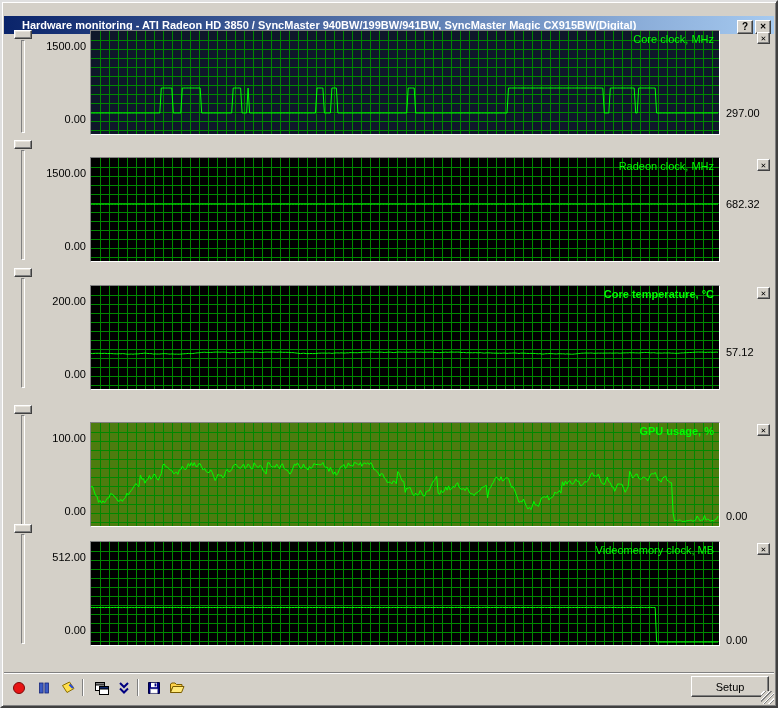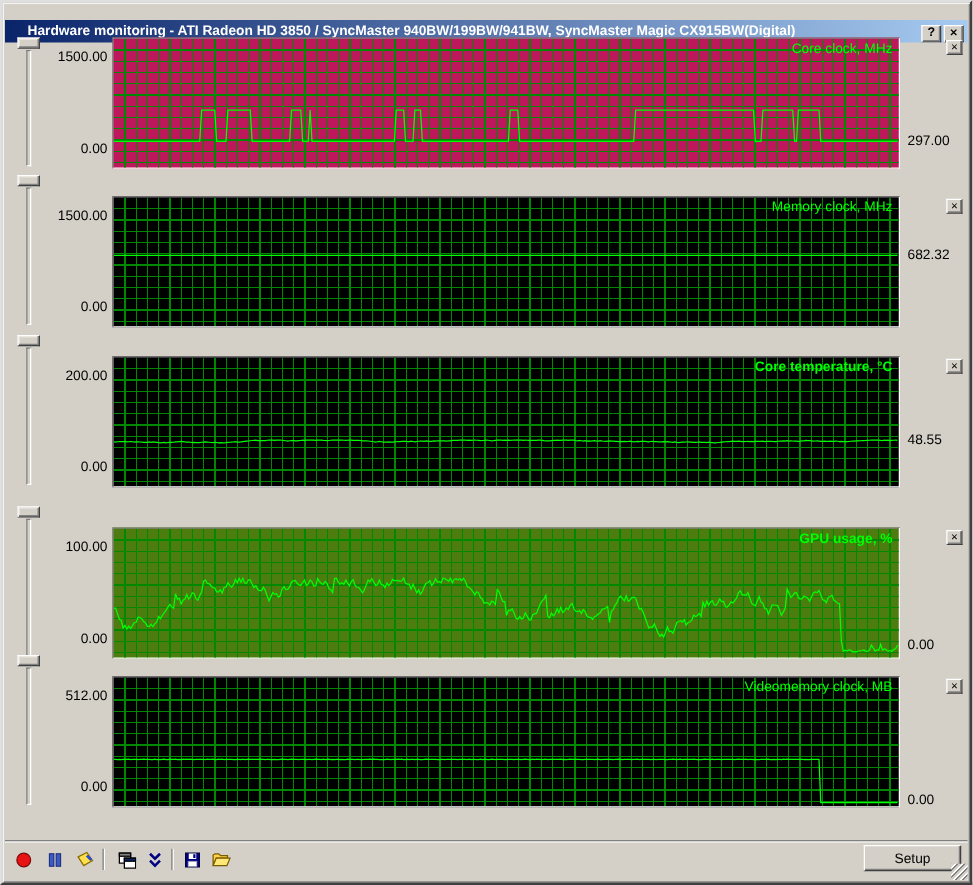--- a/index.html
+++ b/index.html
@@ -82,21 +82,21 @@
   </div>
 
   <div id="panels">
       <div class="panel-row" style="top: 28px;">
         <div class="slider">
           <div class="groove" style="top: 10px; height: 93px;"></div>
           <div class="thumb" style="top: 0px;"></div>
         </div>
         <div class="axis-label axis-max">1500.00</div>
         <div class="axis-label axis-min">0.00</div>
-        <div class="graph" style="background: #be185d;">
+        <div class="graph" style="background: #0f172a;">
           <svg width="628" height="103">
             <path d="M9 0V103M18 0V103M27 0V103M36 0V103M45 0V103M54 0V103M63 0V103M72 0V103M81 0V103M90 0V103M99 0V103M108 0V103M117 0V103M126 0V103M135 0V103M144 0V103M153 0V103M162 0V103M171 0V103M180 0V103M189 0V103M198 0V103M207 0V103M216 0V103M225 0V103M234 0V103M243 0V103M252 0V103M261 0V103M270 0V103M279 0V103M288 0V103M297 0V103M306 0V103M315 0V103M324 0V103M333 0V103M342 0V103M351 0V103M360 0V103M369 0V103M378 0V103M387 0V103M396 0V103M405 0V103M414 0V103M423 0V103M432 0V103M441 0V103M450 0V103M459 0V103M468 0V103M477 0V103M486 0V103M495 0V103M504 0V103M513 0V103M522 0V103M531 0V103M540 0V103M549 0V103M558 0V103M567 0V103M576 0V103M585 0V103M594 0V103M603 0V103M612 0V103M621 0V103M0 9H628M0 18H628M0 27H628M0 36H628M0 45H628M0 54H628M0 63H628M0 72H628M0 81H628M0 90H628M0 99H628" stroke="#008800" fill="none" shape-rendering="crispEdges"></path>
             <polyline points="0.0,82.0 1.5,82.0 3.0,82.0 4.5,82.0 6.0,82.0 7.5,82.0 9.0,82.0 10.5,82.0 12.0,82.0 13.5,82.0 15.0,82.0 16.5,82.0 18.0,82.0 19.5,82.0 20.9,82.0 22.4,82.0 23.9,82.0 25.4,82.0 26.9,82.0 28.4,82.0 29.9,82.0 31.4,82.0 32.9,82.0 34.4,82.0 35.9,82.0 37.4,82.0 38.9,82.0 40.4,82.0 41.9,82.0 43.4,82.0 44.9,82.0 46.4,82.0 47.9,82.0 49.4,82.0 50.9,82.0 52.4,82.0 53.9,82.0 55.4,82.0 56.9,82.0 58.4,82.0 59.9,82.0 61.4,82.0 62.8,82.0 64.3,82.0 65.8,82.0 67.3,82.0 68.8,82.0 70.3,57.0 71.8,57.0 73.3,57.0 74.8,57.0 76.3,57.0 77.8,57.0 79.3,57.0 80.8,57.0 82.3,82.0 83.8,82.0 85.3,82.0 86.8,82.0 88.3,82.0 89.8,82.0 91.3,57.0 92.8,57.0 94.3,57.0 95.8,57.0 97.3,57.0 98.8,57.0 100.3,57.0 101.8,57.0 103.3,57.0 104.7,57.0 106.2,57.0 107.7,57.0 109.2,57.0 110.7,82.0 112.2,82.0 113.7,82.0 115.2,82.0 116.7,82.0 118.2,82.0 119.7,82.0 121.2,82.0 122.7,82.0 124.2,82.0 125.7,82.0 127.2,82.0 128.7,82.0 130.2,82.0 131.7,82.0 133.2,82.0 134.7,82.0 136.2,82.0 137.7,82.0 139.2,82.0 140.7,82.0 142.2,57.0 143.7,57.0 145.2,57.0 146.6,57.0 148.1,57.0 149.6,57.0 151.1,82.0 152.6,82.0 154.1,82.0 155.6,82.0 157.1,57.0 158.6,82.0 160.1,82.0 161.6,82.0 163.1,82.0 164.6,82.0 166.1,82.0 167.6,82.0 169.1,82.0 170.6,82.0 172.1,82.0 173.6,82.0 175.1,82.0 176.6,82.0 178.1,82.0 179.6,82.0 181.1,82.0 182.6,82.0 184.1,82.0 185.6,82.0 187.1,82.0 188.5,82.0 190.0,82.0 191.5,82.0 193.0,82.0 194.5,82.0 196.0,82.0 197.5,82.0 199.0,82.0 200.5,82.0 202.0,82.0 203.5,82.0 205.0,82.0 206.5,82.0 208.0,82.0 209.5,82.0 211.0,82.0 212.5,82.0 214.0,82.0 215.5,82.0 217.0,82.0 218.5,82.0 220.0,82.0 221.5,82.0 223.0,82.0 224.5,82.0 226.0,57.0 227.5,57.0 229.0,57.0 230.4,57.0 231.9,57.0 233.4,82.0 234.9,82.0 236.4,82.0 237.9,82.0 239.4,82.0 240.9,57.0 242.4,57.0 243.9,57.0 245.4,57.0 246.9,82.0 248.4,82.0 249.9,82.0 251.4,82.0 252.9,82.0 254.4,82.0 255.9,82.0 257.4,82.0 258.9,82.0 260.4,82.0 261.9,82.0 263.4,82.0 264.9,82.0 266.4,82.0 267.9,82.0 269.4,82.0 270.9,82.0 272.3,82.0 273.8,82.0 275.3,82.0 276.8,82.0 278.3,82.0 279.8,82.0 281.3,82.0 282.8,82.0 284.3,82.0 285.8,82.0 287.3,82.0 288.8,82.0 290.3,82.0 291.8,82.0 293.3,82.0 294.8,82.0 296.3,82.0 297.8,82.0 299.3,82.0 300.8,82.0 302.3,82.0 303.8,82.0 305.3,82.0 306.8,82.0 308.3,82.0 309.8,82.0 311.3,82.0 312.8,82.0 314.2,82.0 315.7,82.0 317.2,57.0 318.7,57.0 320.2,57.0 321.7,57.0 323.2,57.0 324.7,82.0 326.2,82.0 327.7,82.0 329.2,82.0 330.7,82.0 332.2,82.0 333.7,82.0 335.2,82.0 336.7,82.0 338.2,82.0 339.7,82.0 341.2,82.0 342.7,82.0 344.2,82.0 345.7,82.0 347.2,82.0 348.7,82.0 350.2,82.0 351.7,82.0 353.2,82.0 354.7,82.0 356.1,82.0 357.6,82.0 359.1,82.0 360.6,82.0 362.1,82.0 363.6,82.0 365.1,82.0 366.6,82.0 368.1,82.0 369.6,82.0 371.1,82.0 372.6,82.0 374.1,82.0 375.6,82.0 377.1,82.0 378.6,82.0 380.1,82.0 381.6,82.0 383.1,82.0 384.6,82.0 386.1,82.0 387.6,82.0 389.1,82.0 390.6,82.0 392.1,82.0 393.6,82.0 395.1,82.0 396.6,82.0 398.0,82.0 399.5,82.0 401.0,82.0 402.5,82.0 404.0,82.0 405.5,82.0 407.0,82.0 408.5,82.0 410.0,82.0 411.5,82.0 413.0,82.0 414.5,82.0 416.0,82.0 417.5,57.0 419.0,57.0 420.5,57.0 422.0,57.0 423.5,57.0 425.0,57.0 426.5,57.0 428.0,57.0 429.5,57.0 431.0,57.0 432.5,57.0 434.0,57.0 435.5,57.0 437.0,57.0 438.5,57.0 439.9,57.0 441.4,57.0 442.9,57.0 444.4,57.0 445.9,57.0 447.4,57.0 448.9,57.0 450.4,57.0 451.9,57.0 453.4,57.0 454.9,57.0 456.4,57.0 457.9,57.0 459.4,57.0 460.9,57.0 462.4,57.0 463.9,57.0 465.4,57.0 466.9,57.0 468.4,57.0 469.9,57.0 471.4,57.0 472.9,57.0 474.4,57.0 475.9,57.0 477.4,57.0 478.9,57.0 480.4,57.0 481.8,57.0 483.3,57.0 484.8,57.0 486.3,57.0 487.8,57.0 489.3,57.0 490.8,57.0 492.3,57.0 493.8,57.0 495.3,57.0 496.8,57.0 498.3,57.0 499.8,57.0 501.3,57.0 502.8,57.0 504.3,57.0 505.8,57.0 507.3,57.0 508.8,57.0 510.3,57.0 511.8,57.0 513.3,82.0 514.8,82.0 516.3,82.0 517.8,82.0 519.3,57.0 520.8,57.0 522.3,57.0 523.7,57.0 525.2,57.0 526.7,57.0 528.2,57.0 529.7,57.0 531.2,57.0 532.7,57.0 534.2,57.0 535.7,57.0 537.2,57.0 538.7,57.0 540.2,57.0 541.7,57.0 543.2,57.0 544.7,82.0 546.2,82.0 547.7,57.0 549.2,57.0 550.7,57.0 552.2,57.0 553.7,57.0 555.2,57.0 556.7,57.0 558.2,57.0 559.7,57.0 561.2,57.0 562.7,57.0 564.2,57.0 565.6,82.0 567.1,82.0 568.6,82.0 570.1,82.0 571.6,82.0 573.1,82.0 574.6,82.0 576.1,82.0 577.6,82.0 579.1,82.0 580.6,82.0 582.1,82.0 583.6,82.0 585.1,82.0 586.6,82.0 588.1,82.0 589.6,82.0 591.1,82.0 592.6,82.0 594.1,82.0 595.6,82.0 597.1,82.0 598.6,82.0 600.1,82.0 601.6,82.0 603.1,82.0 604.6,82.0 606.1,82.0 607.5,82.0 609.0,82.0 610.5,82.0 612.0,82.0 613.5,82.0 615.0,82.0 616.5,82.0 618.0,82.0 619.5,82.0 621.0,82.0 622.5,82.0 624.0,82.0 625.5,82.0 627.0,82.0 " stroke="#00ff00" fill="none" stroke-width="1"></polyline>
           </svg>
           <div class="graph-title" style="color: rgb(0, 255, 0);">Core clock, MHz</div>
         </div>
         <div class="cur-value" style="top: 77.002px;">297.00</div>
         <button class="panel-close">✕</button>
       </div>
       <div class="panel-row" style="top: 155px;">
@@ -104,40 +104,40 @@
           <div class="groove" style="top: -7px; height: 110px;"></div>
           <div class="thumb" style="top: -17px;"></div>
         </div>
         <div class="axis-label axis-max">1500.00</div>
         <div class="axis-label axis-min">0.00</div>
         <div class="graph" style="background: rgb(0, 0, 0);">
           <svg width="628" height="103">
             <path d="M9 0V103M18 0V103M27 0V103M36 0V103M45 0V103M54 0V103M63 0V103M72 0V103M81 0V103M90 0V103M99 0V103M108 0V103M117 0V103M126 0V103M135 0V103M144 0V103M153 0V103M162 0V103M171 0V103M180 0V103M189 0V103M198 0V103M207 0V103M216 0V103M225 0V103M234 0V103M243 0V103M252 0V103M261 0V103M270 0V103M279 0V103M288 0V103M297 0V103M306 0V103M315 0V103M324 0V103M333 0V103M342 0V103M351 0V103M360 0V103M369 0V103M378 0V103M387 0V103M396 0V103M405 0V103M414 0V103M423 0V103M432 0V103M441 0V103M450 0V103M459 0V103M468 0V103M477 0V103M486 0V103M495 0V103M504 0V103M513 0V103M522 0V103M531 0V103M540 0V103M549 0V103M558 0V103M567 0V103M576 0V103M585 0V103M594 0V103M603 0V103M612 0V103M621 0V103M0 9H628M0 18H628M0 27H628M0 36H628M0 45H628M0 54H628M0 63H628M0 72H628M0 81H628M0 90H628M0 99H628" stroke="#008800" fill="none" shape-rendering="crispEdges"></path>
             <polyline points="0.0,46.2 1.5,46.2 3.0,46.2 4.5,46.2 6.0,46.2 7.5,46.2 9.0,46.2 10.5,46.2 12.0,46.2 13.5,46.2 15.0,46.2 16.5,46.2 18.0,46.2 19.5,46.2 20.9,46.2 22.4,46.2 23.9,46.2 25.4,46.2 26.9,46.2 28.4,46.2 29.9,46.2 31.4,46.2 32.9,46.2 34.4,46.2 35.9,46.2 37.4,46.2 38.9,46.2 40.4,46.2 41.9,46.2 43.4,46.2 44.9,46.2 46.4,46.2 47.9,46.2 49.4,46.2 50.9,46.2 52.4,46.2 53.9,46.2 55.4,46.2 56.9,46.2 58.4,46.2 59.9,46.2 61.4,46.2 62.8,46.2 64.3,46.2 65.8,46.2 67.3,46.2 68.8,46.2 70.3,46.2 71.8,46.2 73.3,46.2 74.8,46.2 76.3,46.2 77.8,46.2 79.3,46.2 80.8,46.2 82.3,46.2 83.8,46.2 85.3,46.2 86.8,46.2 88.3,46.2 89.8,46.2 91.3,46.2 92.8,46.2 94.3,46.2 95.8,46.2 97.3,46.2 98.8,46.2 100.3,46.2 101.8,46.2 103.3,46.2 104.7,46.2 106.2,46.2 107.7,46.2 109.2,46.2 110.7,46.2 112.2,46.2 113.7,46.2 115.2,46.2 116.7,46.2 118.2,46.2 119.7,46.2 121.2,46.2 122.7,46.2 124.2,46.2 125.7,46.2 127.2,46.2 128.7,46.2 130.2,46.2 131.7,46.2 133.2,46.2 134.7,46.2 136.2,46.2 137.7,46.2 139.2,46.2 140.7,46.2 142.2,46.2 143.7,46.2 145.2,46.2 146.6,46.2 148.1,46.2 149.6,46.2 151.1,46.2 152.6,46.2 154.1,46.2 155.6,46.2 157.1,46.2 158.6,46.2 160.1,46.2 161.6,46.2 163.1,46.2 164.6,46.2 166.1,46.2 167.6,46.2 169.1,46.2 170.6,46.2 172.1,46.2 173.6,46.2 175.1,46.2 176.6,46.2 178.1,46.2 179.6,46.2 181.1,46.2 182.6,46.2 184.1,46.2 185.6,46.2 187.1,46.2 188.5,46.2 190.0,46.2 191.5,46.2 193.0,46.2 194.5,46.2 196.0,46.2 197.5,46.2 199.0,46.2 200.5,46.2 202.0,46.2 203.5,46.2 205.0,46.2 206.5,46.2 208.0,46.2 209.5,46.2 211.0,46.2 212.5,46.2 214.0,46.2 215.5,46.2 217.0,46.2 218.5,46.2 220.0,46.2 221.5,46.2 223.0,46.2 224.5,46.2 226.0,46.2 227.5,46.2 229.0,46.2 230.4,46.2 231.9,46.2 233.4,46.2 234.9,46.2 236.4,46.2 237.9,46.2 239.4,46.2 240.9,46.2 242.4,46.2 243.9,46.2 245.4,46.2 246.9,46.2 248.4,46.2 249.9,46.2 251.4,46.2 252.9,46.2 254.4,46.2 255.9,46.2 257.4,46.2 258.9,46.2 260.4,46.2 261.9,46.2 263.4,46.2 264.9,46.2 266.4,46.2 267.9,46.2 269.4,46.2 270.9,46.2 272.3,46.2 273.8,46.2 275.3,46.2 276.8,46.2 278.3,46.2 279.8,46.2 281.3,46.2 282.8,46.2 284.3,46.2 285.8,46.2 287.3,46.2 288.8,46.2 290.3,46.2 291.8,46.2 293.3,46.2 294.8,46.2 296.3,46.2 297.8,46.2 299.3,46.2 300.8,46.2 302.3,46.2 303.8,46.2 305.3,46.2 306.8,46.2 308.3,46.2 309.8,46.2 311.3,46.2 312.8,46.2 314.2,46.2 315.7,46.2 317.2,46.2 318.7,46.2 320.2,46.2 321.7,46.2 323.2,46.2 324.7,46.2 326.2,46.2 327.7,46.2 329.2,46.2 330.7,46.2 332.2,46.2 333.7,46.2 335.2,46.2 336.7,46.2 338.2,46.2 339.7,46.2 341.2,46.2 342.7,46.2 344.2,46.2 345.7,46.2 347.2,46.2 348.7,46.2 350.2,46.2 351.7,46.2 353.2,46.2 354.7,46.2 356.1,46.2 357.6,46.2 359.1,46.2 360.6,46.2 362.1,46.2 363.6,46.2 365.1,46.2 366.6,46.2 368.1,46.2 369.6,46.2 371.1,46.2 372.6,46.2 374.1,46.2 375.6,46.2 377.1,46.2 378.6,46.2 380.1,46.2 381.6,46.2 383.1,46.2 384.6,46.2 386.1,46.2 387.6,46.2 389.1,46.2 390.6,46.2 392.1,46.2 393.6,46.2 395.1,46.2 396.6,46.2 398.0,46.2 399.5,46.2 401.0,46.2 402.5,46.2 404.0,46.2 405.5,46.2 407.0,46.2 408.5,46.2 410.0,46.2 411.5,46.2 413.0,46.2 414.5,46.2 416.0,46.2 417.5,46.2 419.0,46.2 420.5,46.2 422.0,46.2 423.5,46.2 425.0,46.2 426.5,46.2 428.0,46.2 429.5,46.2 431.0,46.2 432.5,46.2 434.0,46.2 435.5,46.2 437.0,46.2 438.5,46.2 439.9,46.2 441.4,46.2 442.9,46.2 444.4,46.2 445.9,46.2 447.4,46.2 448.9,46.2 450.4,46.2 451.9,46.2 453.4,46.2 454.9,46.2 456.4,46.2 457.9,46.2 459.4,46.2 460.9,46.2 462.4,46.2 463.9,46.2 465.4,46.2 466.9,46.2 468.4,46.2 469.9,46.2 471.4,46.2 472.9,46.2 474.4,46.2 475.9,46.2 477.4,46.2 478.9,46.2 480.4,46.2 481.8,46.2 483.3,46.2 484.8,46.2 486.3,46.2 487.8,46.2 489.3,46.2 490.8,46.2 492.3,46.2 493.8,46.2 495.3,46.2 496.8,46.2 498.3,46.2 499.8,46.2 501.3,46.2 502.8,46.2 504.3,46.2 505.8,46.2 507.3,46.2 508.8,46.2 510.3,46.2 511.8,46.2 513.3,46.2 514.8,46.2 516.3,46.2 517.8,46.2 519.3,46.2 520.8,46.2 522.3,46.2 523.7,46.2 525.2,46.2 526.7,46.2 528.2,46.2 529.7,46.2 531.2,46.2 532.7,46.2 534.2,46.2 535.7,46.2 537.2,46.2 538.7,46.2 540.2,46.2 541.7,46.2 543.2,46.2 544.7,46.2 546.2,46.2 547.7,46.2 549.2,46.2 550.7,46.2 552.2,46.2 553.7,46.2 555.2,46.2 556.7,46.2 558.2,46.2 559.7,46.2 561.2,46.2 562.7,46.2 564.2,46.2 565.6,46.2 567.1,46.2 568.6,46.2 570.1,46.2 571.6,46.2 573.1,46.2 574.6,46.2 576.1,46.2 577.6,46.2 579.1,46.2 580.6,46.2 582.1,46.2 583.6,46.2 585.1,46.2 586.6,46.2 588.1,46.2 589.6,46.2 591.1,46.2 592.6,46.2 594.1,46.2 595.6,46.2 597.1,46.2 598.6,46.2 600.1,46.2 601.6,46.2 603.1,46.2 604.6,46.2 606.1,46.2 607.5,46.2 609.0,46.2 610.5,46.2 612.0,46.2 613.5,46.2 615.0,46.2 616.5,46.2 618.0,46.2 619.5,46.2 621.0,46.2 622.5,46.2 624.0,46.2 625.5,46.2 627.0,46.2 " stroke="#00ff00" fill="none" stroke-width="1"></polyline>
           </svg>
-          <div class="graph-title" style="color: rgb(0, 255, 0);">Memory clock, MHz</div>
+          <div class="graph-title" style="color: rgb(0, 255, 0);">Radeon clock, MHz</div>
         </div>
         <div class="cur-value" style="top: 41.248px;">682.32</div>
         <button class="panel-close">✕</button>
       </div>
       <div class="panel-row" style="top: 283px;">
         <div class="slider">
           <div class="groove" style="top: -7px; height: 110px;"></div>
           <div class="thumb" style="top: -17px;"></div>
         </div>
         <div class="axis-label axis-max">200.00</div>
         <div class="axis-label axis-min">0.00</div>
         <div class="graph" style="background: rgb(0, 0, 0); font-weight: bold;">
           <svg width="628" height="103">
             <path d="M9 0V103M18 0V103M27 0V103M36 0V103M45 0V103M54 0V103M63 0V103M72 0V103M81 0V103M90 0V103M99 0V103M108 0V103M117 0V103M126 0V103M135 0V103M144 0V103M153 0V103M162 0V103M171 0V103M180 0V103M189 0V103M198 0V103M207 0V103M216 0V103M225 0V103M234 0V103M243 0V103M252 0V103M261 0V103M270 0V103M279 0V103M288 0V103M297 0V103M306 0V103M315 0V103M324 0V103M333 0V103M342 0V103M351 0V103M360 0V103M369 0V103M378 0V103M387 0V103M396 0V103M405 0V103M414 0V103M423 0V103M432 0V103M441 0V103M450 0V103M459 0V103M468 0V103M477 0V103M486 0V103M495 0V103M504 0V103M513 0V103M522 0V103M531 0V103M540 0V103M549 0V103M558 0V103M567 0V103M576 0V103M585 0V103M594 0V103M603 0V103M612 0V103M621 0V103M0 9H628M0 18H628M0 27H628M0 36H628M0 45H628M0 54H628M0 63H628M0 72H628M0 81H628M0 90H628M0 99H628" stroke="#008800" fill="none" shape-rendering="crispEdges"></path>
             <polyline points="0.0,67.4 1.5,67.6 3.0,67.4 4.5,67.3 6.0,67.3 7.5,67.3 9.0,67.3 10.5,67.5 12.0,67.4 13.5,67.3 15.0,67.4 16.5,67.6 18.0,67.5 19.5,67.5 20.9,67.6 22.4,67.7 23.9,67.8 25.4,67.8 26.9,67.9 28.4,67.6 29.9,67.8 31.4,67.6 32.9,67.7 34.4,67.9 35.9,68.1 37.4,68.2 38.9,68.1 40.4,68.0 41.9,68.2 43.4,68.0 44.9,67.9 46.4,67.9 47.9,67.8 49.4,67.5 50.9,67.5 52.4,67.3 53.9,67.1 55.4,67.3 56.9,67.5 58.4,67.6 59.9,67.6 61.4,67.8 62.8,68.1 64.3,67.9 65.8,68.0 67.3,68.0 68.8,68.0 70.3,67.8 71.8,67.7 73.3,67.6 74.8,67.7 76.3,67.8 77.8,68.0 79.3,68.1 80.8,67.9 82.3,68.0 83.8,68.2 85.3,68.1 86.8,68.2 88.3,68.2 89.8,68.1 91.3,67.9 92.8,67.8 94.3,67.7 95.8,67.6 97.3,67.4 98.8,67.6 100.3,67.6 101.8,67.5 103.3,67.3 104.7,67.1 106.2,66.9 107.7,66.8 109.2,66.6 110.7,66.4 112.2,66.3 113.7,66.2 115.2,66.4 116.7,66.4 118.2,66.5 119.7,66.4 121.2,66.4 122.7,66.2 124.2,66.1 125.7,66.1 127.2,66.1 128.7,66.2 130.2,66.1 131.7,66.1 133.2,66.1 134.7,66.2 136.2,66.4 137.7,66.6 139.2,66.9 140.7,66.6 142.2,66.5 143.7,66.4 145.2,66.6 146.6,66.6 148.1,66.5 149.6,66.4 151.1,66.2 152.6,66.3 154.1,66.1 155.6,66.1 157.1,66.1 158.6,66.1 160.1,66.1 161.6,66.3 163.1,66.1 164.6,66.1 166.1,66.1 167.6,66.3 169.1,66.4 170.6,66.5 172.1,66.4 173.6,66.2 175.1,66.1 176.6,66.1 178.1,66.1 179.6,66.1 181.1,66.1 182.6,66.1 184.1,66.2 185.6,66.3 187.1,66.2 188.5,66.1 190.0,66.1 191.5,66.3 193.0,66.3 194.5,66.3 196.0,66.3 197.5,66.4 199.0,66.6 200.5,66.6 202.0,66.6 203.5,66.8 205.0,67.0 206.5,67.2 208.0,67.4 209.5,67.6 211.0,67.4 212.5,67.2 214.0,67.4 215.5,67.6 217.0,67.6 218.5,67.6 220.0,67.5 221.5,67.6 223.0,67.6 224.5,67.5 226.0,67.4 227.5,67.2 229.0,67.2 230.4,67.1 231.9,67.1 233.4,67.1 234.9,67.2 236.4,67.2 237.9,67.0 239.4,67.2 240.9,67.4 242.4,67.2 243.9,67.0 245.4,66.9 246.9,66.9 248.4,67.0 249.9,66.8 251.4,66.9 252.9,67.0 254.4,67.0 255.9,66.8 257.4,66.9 258.9,66.6 260.4,66.6 261.9,66.7 263.4,66.7 264.9,66.7 266.4,66.8 267.9,66.6 269.4,66.6 270.9,66.3 272.3,66.2 273.8,66.2 275.3,66.2 276.8,66.1 278.3,66.1 279.8,66.1 281.3,66.1 282.8,66.3 284.3,66.2 285.8,66.3 287.3,66.2 288.8,66.1 290.3,66.2 291.8,66.3 293.3,66.5 294.8,66.4 296.3,66.3 297.8,66.1 299.3,66.2 300.8,66.4 302.3,66.6 303.8,66.5 305.3,66.3 306.8,66.1 308.3,66.1 309.8,66.1 311.3,66.3 312.8,66.1 314.2,66.3 315.7,66.2 317.2,66.3 318.7,66.2 320.2,66.1 321.7,66.1 323.2,66.1 324.7,66.1 326.2,66.1 327.7,66.3 329.2,66.1 330.7,66.2 332.2,66.3 333.7,66.2 335.2,66.2 336.7,66.2 338.2,66.2 339.7,66.1 341.2,66.1 342.7,66.3 344.2,66.5 345.7,66.6 347.2,66.6 348.7,66.7 350.2,66.5 351.7,66.3 353.2,66.3 354.7,66.1 356.1,66.3 357.6,66.3 359.1,66.1 360.6,66.1 362.1,66.1 363.6,66.2 365.1,66.1 366.6,66.1 368.1,66.1 369.6,66.4 371.1,66.6 372.6,66.4 374.1,66.6 375.6,66.8 377.1,66.6 378.6,66.8 380.1,66.7 381.6,66.8 383.1,66.7 384.6,66.6 386.1,66.8 387.6,66.8 389.1,66.6 390.6,66.8 392.1,67.0 393.6,67.1 395.1,66.9 396.6,66.8 398.0,66.9 399.5,66.9 401.0,67.1 402.5,67.1 404.0,67.2 405.5,67.1 407.0,67.3 408.5,67.2 410.0,67.3 411.5,67.2 413.0,67.0 414.5,67.2 416.0,67.4 417.5,67.3 419.0,67.1 420.5,67.2 422.0,67.0 423.5,67.0 425.0,67.1 426.5,67.3 428.0,67.5 429.5,67.2 431.0,67.1 432.5,67.2 434.0,67.2 435.5,67.4 437.0,67.4 438.5,67.5 439.9,67.3 441.4,67.5 442.9,67.4 444.4,67.5 445.9,67.7 447.4,67.8 448.9,67.6 450.4,67.9 451.9,68.1 453.4,67.9 454.9,67.7 456.4,67.7 457.9,67.6 459.4,67.5 460.9,67.7 462.4,67.7 463.9,67.9 465.4,67.9 466.9,67.8 468.4,67.6 469.9,67.8 471.4,67.8 472.9,67.8 474.4,68.1 475.9,67.8 477.4,68.0 478.9,68.1 480.4,68.2 481.8,68.2 483.3,68.0 484.8,67.9 486.3,67.7 487.8,67.5 489.3,67.4 490.8,67.2 492.3,67.2 493.8,67.1 495.3,67.0 496.8,67.1 498.3,67.1 499.8,67.0 501.3,67.1 502.8,67.3 504.3,67.3 505.8,67.2 507.3,67.1 508.8,67.2 510.3,67.1 511.8,67.2 513.3,67.1 514.8,67.1 516.3,67.1 517.8,67.1 519.3,67.0 520.8,67.2 522.3,67.1 523.7,67.1 525.2,67.0 526.7,67.0 528.2,67.2 529.7,67.2 531.2,67.0 532.7,66.9 534.2,66.9 535.7,66.8 537.2,66.9 538.7,66.6 540.2,66.9 541.7,66.7 543.2,66.8 544.7,66.9 546.2,66.9 547.7,67.0 549.2,66.9 550.7,66.6 552.2,66.6 553.7,66.4 555.2,66.5 556.7,66.5 558.2,66.7 559.7,66.9 561.2,66.8 562.7,66.7 564.2,66.9 565.6,67.1 567.1,67.1 568.6,67.0 570.1,67.1 571.6,67.1 573.1,66.9 574.6,67.0 576.1,67.0 577.6,66.9 579.1,67.0 580.6,67.2 582.1,67.1 583.6,67.3 585.1,67.3 586.6,67.3 588.1,67.2 589.6,67.0 591.1,66.9 592.6,66.9 594.1,66.7 595.6,66.7 597.1,66.6 598.6,66.5 600.1,66.5 601.6,66.4 603.1,66.3 604.6,66.2 606.1,66.1 607.5,66.1 609.0,66.1 610.5,66.1 612.0,66.1 613.5,66.3 615.0,66.4 616.5,66.2 618.0,66.3 619.5,66.1 621.0,66.4 622.5,66.3 624.0,66.2 625.5,66.1 627.0,66.3 " stroke="#00ff00" fill="none" stroke-width="1"></polyline>
           </svg>
           <div class="graph-title" style="color: rgb(0, 255, 0);">Core temperature, °C</div>
         </div>
-        <div class="cur-value" style="top: 61.2605px;">48.55</div>
+        <div class="cur-value" style="top: 61.2605px;">57.12</div>
         <button class="panel-close">✕</button>
       </div>
       <div class="panel-row" style="top: 420px;">
         <div class="slider">
           <div class="groove" style="top: -7px; height: 110px;"></div>
           <div class="thumb" style="top: -17px;"></div>
         </div>
         <div class="axis-label axis-max">100.00</div>
         <div class="axis-label axis-min">0.00</div>
         <div class="graph" style="background: #4d7c0f; font-weight: bold;">

